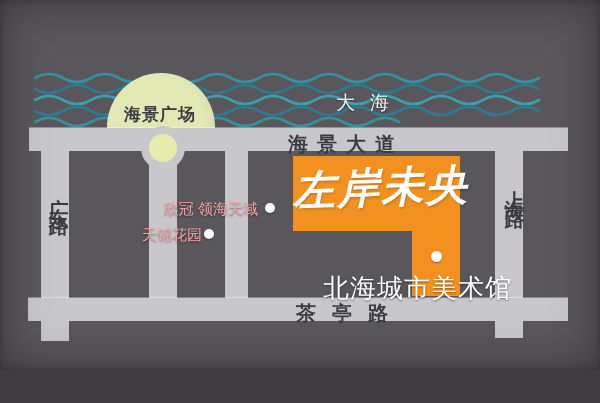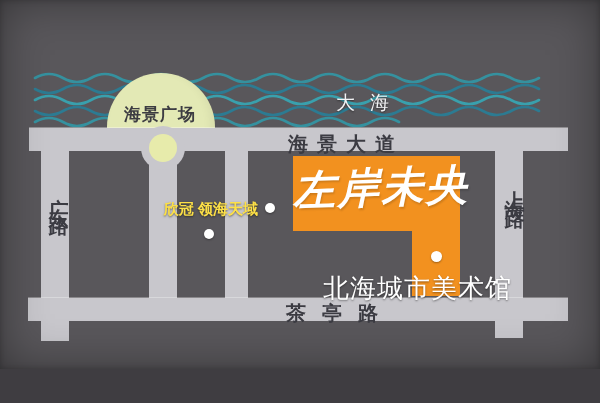--- a/index.html
+++ b/index.html
@@ -30,36 +30,36 @@
   .road-left  {left:41px; top:128px;width:28px; height:213px;}
   .road-right {left:495px;top:128px;width:28px; height:210px;}
   .road-mid1  {left:149px;top:145px;width:28px; height:153px;}
   .road-mid2  {left:225px;top:130px;width:23px; height:168px;}
   
   .roundabout{left:141px;top:126px;width:44px;height:44px;border-radius:50%;background:#c8c7cc;}
   .roundabout-inner{left:8px;top:8px;width:28px;height:28px;border-radius:50%;background:#e7ebab;}
   
   .road-label{color:#3b3b42;font-size:20px;font-weight:bold;white-space:nowrap;}
   .lbl-haijing{left:288px;top:131px;letter-spacing:9px;}
-  .lbl-chating{left:286px;top:300px;letter-spacing:16px;text-align:right;}
+  .lbl-chating{left:296px;top:300px;letter-spacing:16px;text-align:right;}
   .lbl-vert{writing-mode:vertical-rl;text-orientation:upright;letter-spacing:9px;}
   .lbl-guangdong{left:46px;top:182px;}
   .lbl-shanghai{left:502px;top:175px;}
   
   .orange{background:#f2911f;}
   .orange-main {left:293px;top:156px;width:167px;height:75px;}
   .orange-lower{left:412px;top:231px;width:48px; height:65px;}
   .property-name{
     left:293px;top:160px;width:167px;text-align:center;color:#fff;
     font-family:"DejaVu Serif","Liberation Serif",serif;
     font-size:42px;font-weight:bold;font-style:italic;letter-spacing:2px;
     transform:rotate(-2deg);white-space:nowrap;text-shadow:1px 2px 2px rgba(0,0,0,.15);
   }
   
-  .poi{color:#fde047;font-size:15px;font-weight:700;white-space:nowrap;
+  .poi{color:#fca5a5;font-size:15px;font-weight:400;white-space:nowrap;
        text-shadow:0 1px 2px rgba(0,0,0,.5);}
   .poi-1{right:342px;top:200px;}
   .poi-2{right:398px;top:226px;}
   .museum-label{left:323px;top:271px;color:#fff;font-size:26px;font-weight:500;
        letter-spacing:1px;white-space:nowrap;text-shadow:0 1px 2px rgba(0,0,0,.45);}
   .dot{border-radius:50%;background:#fff;box-shadow:0 1px 2px rgba(0,0,0,.35);}
   .dot-1{left:265px;top:203px;width:10px;height:10px;}
   .dot-2{left:204px;top:229px;width:10px;height:10px;}
   .dot-museum{left:431px;top:251px;width:11px;height:11px;}
   
@@ -103,19 +103,20 @@
   <span class="road-label lbl-vert lbl-guangdong">广东路</span>
   <span class="road-label lbl-vert lbl-shanghai">上海路</span>
 
   <div class="orange orange-main"></div>
   <div class="orange orange-lower"></div>
   <span class="property-name">左岸未央</span>
 
   <span class="poi poi-1">欣冠 领海天域</span>
   <span class="dot dot-1"></span>
 
+  <span class="poi poi-2">天锦花园</span>
   <span class="dot dot-2"></span>
 
   <span class="dot dot-museum"></span>
   <span class="museum-label">北海城市美术馆</span>
 
   <div class="vignette"></div>
 </div>
 
 </body></html>

